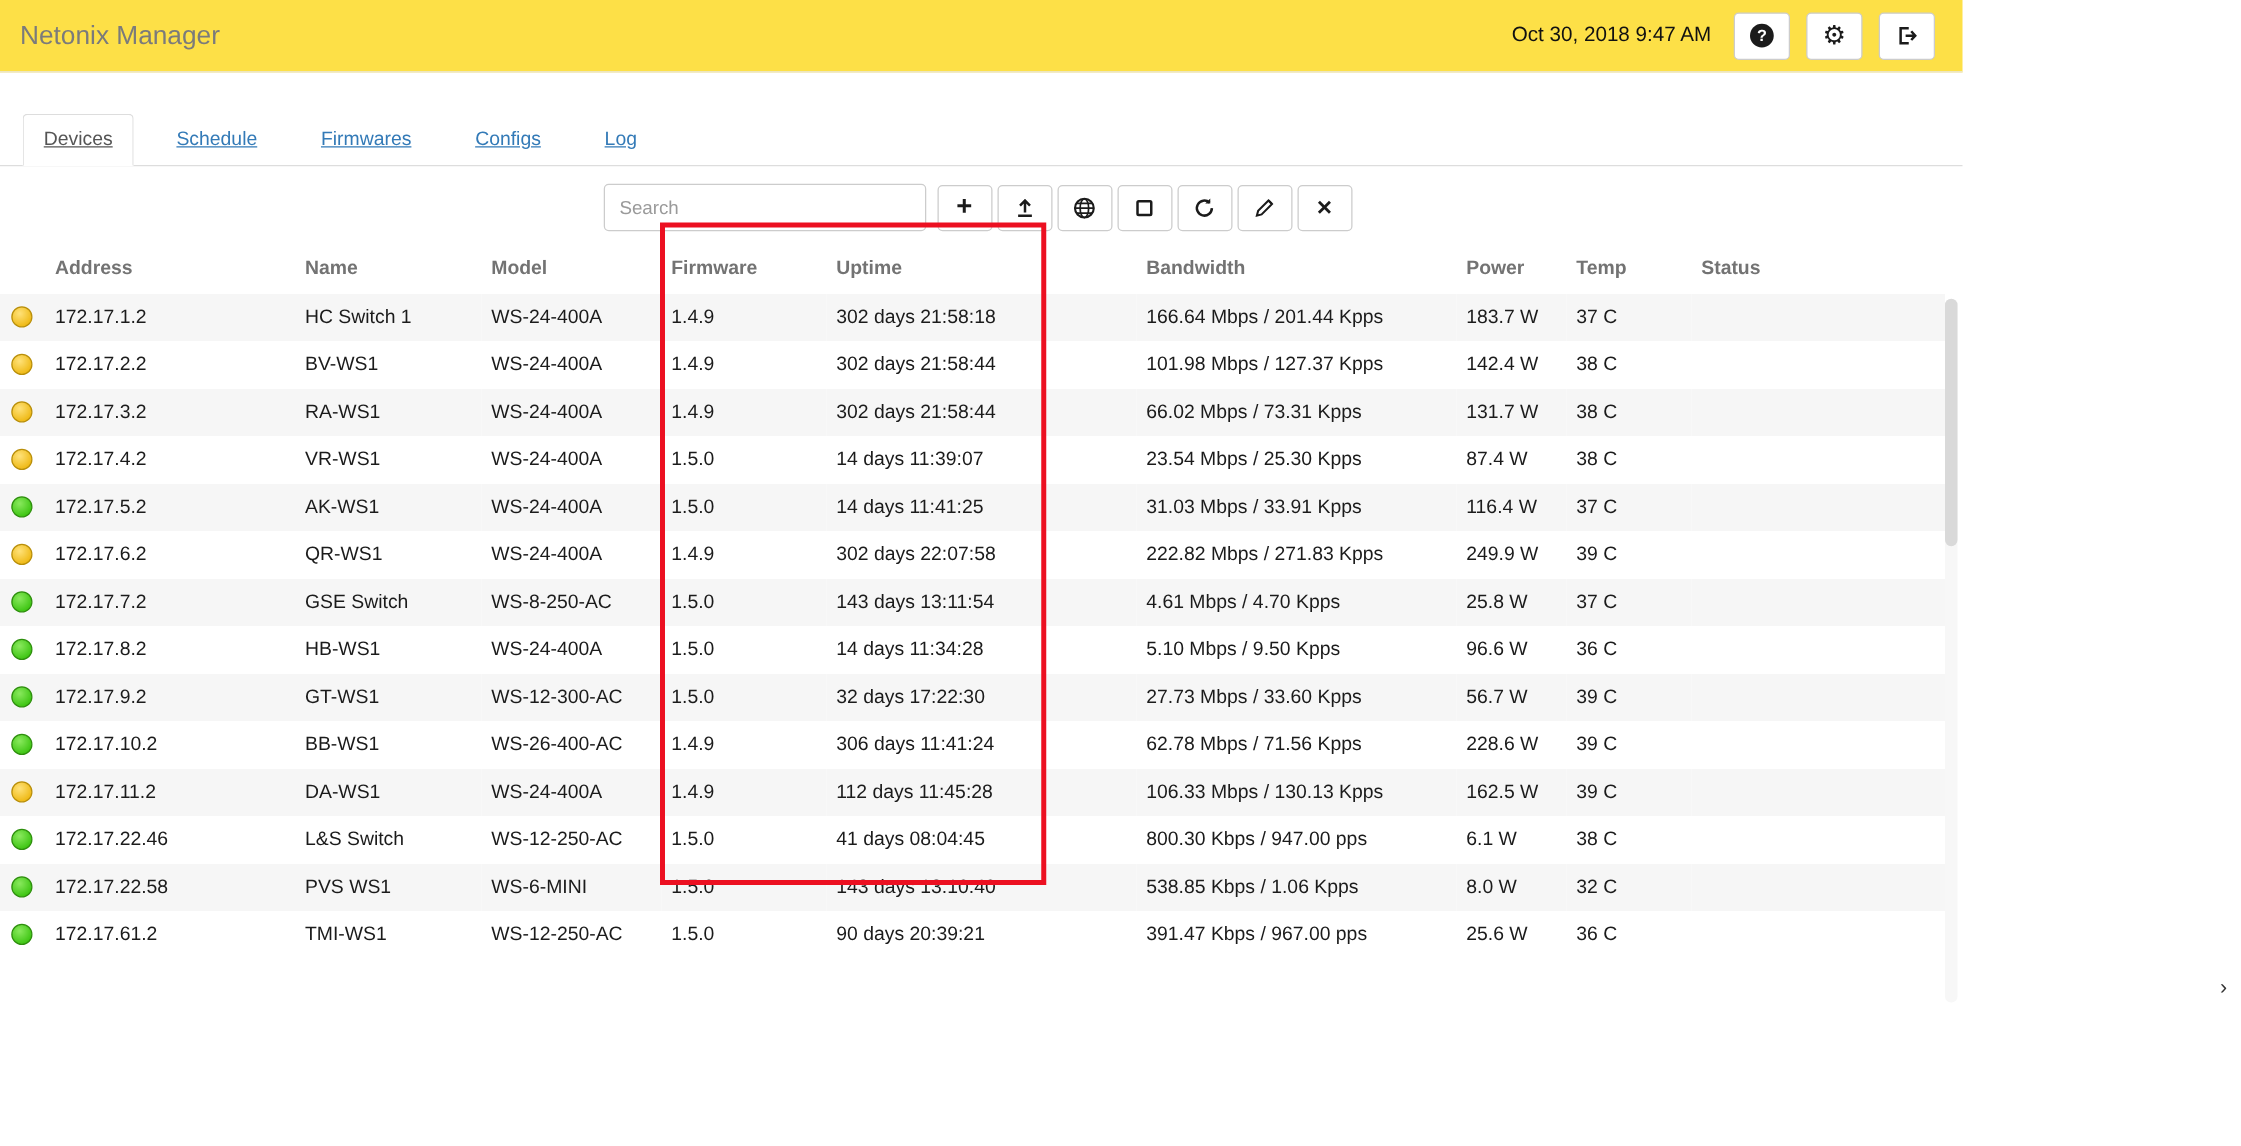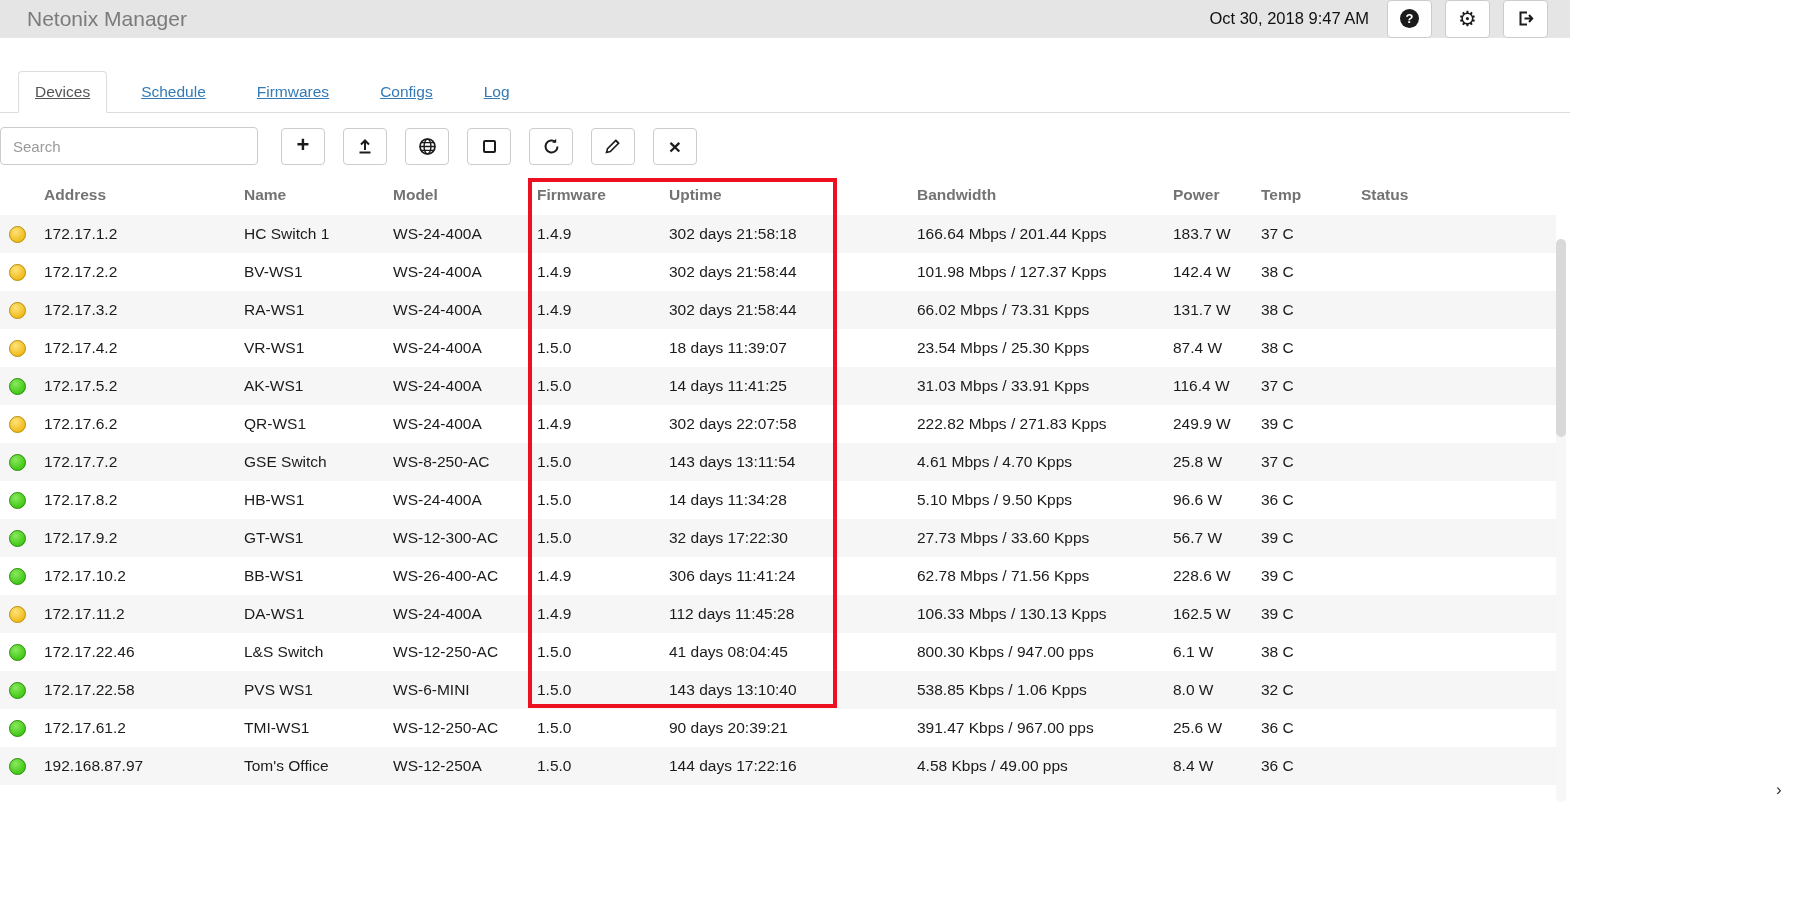--- a/index.html
+++ b/index.html
@@ -4,21 +4,21 @@
 <style>
   * { box-sizing: border-box; }
   html,body { margin:0; padding:0; }
   body {
     width: 1793px; height: 917px; background:#fff; overflow:hidden;
     font-family:"Liberation Sans", sans-serif; color:#1b1b1b;
   }
   .app { position:relative; width:1570px; }
 
   
-  .topbar { display:flex; align-items:center; height:38px; border-bottom:1px solid #e7e7e7; padding:0 22px 0 27px; background:#e5e5e5; }
+  .topbar { display:flex; align-items:center; height:58px; border-bottom:1px solid #e7e7e7; padding:0 22px 0 16px; background:#fde047; }
   .topbar-title { font-size:21px; color:#7b7b7b; }
   .topbar-right { margin-left:auto; display:flex; align-items:center; gap:13px; }
   .topbar-date { font-size:16.5px; color:#111; margin-right:5px; white-space:nowrap; }
   .icon-btn {
     width:45px; height:38px; border:1px solid #ccc; border-radius:4px; background:#fff;
     display:flex; align-items:center; justify-content:center; color:#1b1b1b; cursor:pointer; padding:0;
   }
   .help-circle {
     width:19px; height:19px; border-radius:50%; background:#1b1b1b; color:#fff;
     display:flex; align-items:center; justify-content:center; font-size:13px; font-weight:bold;
@@ -30,21 +30,21 @@
   .tab {
     font-size:15.5px; padding:11px 16px; margin-right:17px; margin-bottom:-1px;
     color:#337ab7; border:1px solid transparent; cursor:pointer; white-space:nowrap;text-decoration:underline;
   }
   .tab.active {
     color:#555; background:#fff; border:1px solid #ddd; border-bottom-color:#fff;
     border-radius:4px 4px 0 0;
   }
 
   
-  .toolbar { display:flex; justify-content:flex-start; align-items:center; gap:18px; padding:14px 6px 10px 0; }
+  .toolbar { display:flex; justify-content:center; align-items:center; gap:4px; padding:14px 6px 10px 0; }
   .search-input {
     width:258px; height:38px; border:1px solid #ccc; border-radius:4px; padding:0 12px;
     font-size:15px; color:#444; margin-right:5px; font-family:"Liberation Sans", sans-serif;
   }
   .search-input::placeholder { color:#9a9a9a; }
   .tool-btn {
     width:44px; height:37px; border:1px solid #ccc; border-radius:4px; background:#fff;
     display:flex; align-items:center; justify-content:center; color:#1b1b1b; cursor:pointer; padding:0;
   }
   .plus-glyph { font-size:22px; font-weight:bold; line-height:1; margin-top:-2px; }
@@ -215,21 +215,21 @@
     <td>131.7 W</td>
     <td>38 C</td>
     <td class="col-status"></td>
   </tr>
           <tr>
     <td class="c-dot"><span class="dot yellow"></span></td>
     <td>172.17.4.2</td>
     <td>VR-WS1</td>
     <td>WS-24-400A</td>
     <td>1.5.0</td>
-    <td>18 days 11:39:07</td>
+    <td>14 days 11:39:07</td>
     <td>23.54 Mbps / 25.30 Kpps</td>
     <td>87.4 W</td>
     <td>38 C</td>
     <td class="col-status"></td>
   </tr>
           <tr>
     <td class="c-dot"><span class="dot green"></span></td>
     <td>172.17.5.2</td>
     <td>AK-WS1</td>
     <td>WS-24-400A</td>
@@ -341,32 +341,20 @@
     <td>172.17.61.2</td>
     <td>TMI-WS1</td>
     <td>WS-12-250-AC</td>
     <td>1.5.0</td>
     <td>90 days 20:39:21</td>
     <td>391.47 Kbps / 967.00 pps</td>
     <td>25.6 W</td>
     <td>36 C</td>
     <td class="col-status"></td>
   </tr>
-          <tr>
-    <td class="c-dot"><span class="dot green"></span></td>
-    <td>192.168.87.97</td>
-    <td>Tom's Office</td>
-    <td>WS-12-250A</td>
-    <td>1.5.0</td>
-    <td>144 days 17:22:16</td>
-    <td>4.58 Kbps / 49.00 pps</td>
-    <td>8.4 W</td>
-    <td>36 C</td>
-    <td class="col-status"></td>
-  </tr>
         </tbody>
     </table>
   </div>
 
   <div class="annotation-box"></div>
 
   <div class="v-scrollbar">
     <div class="v-thumb"></div>
   </div>
 </div>

